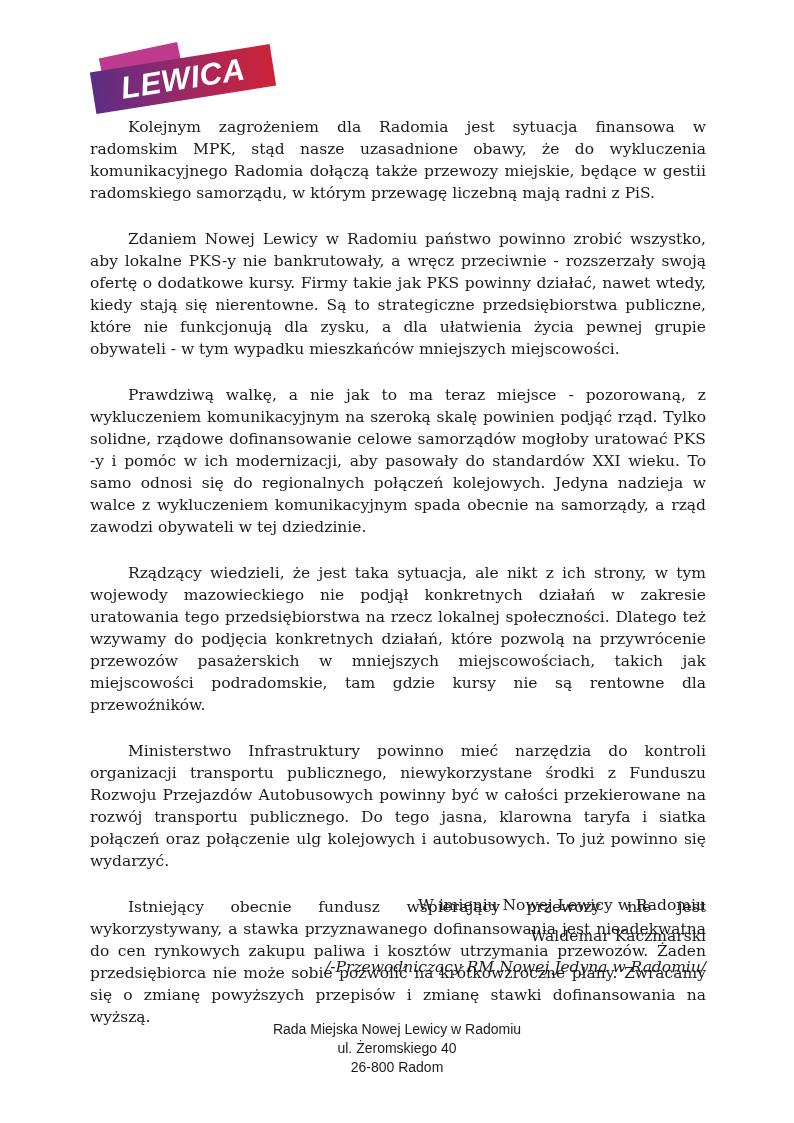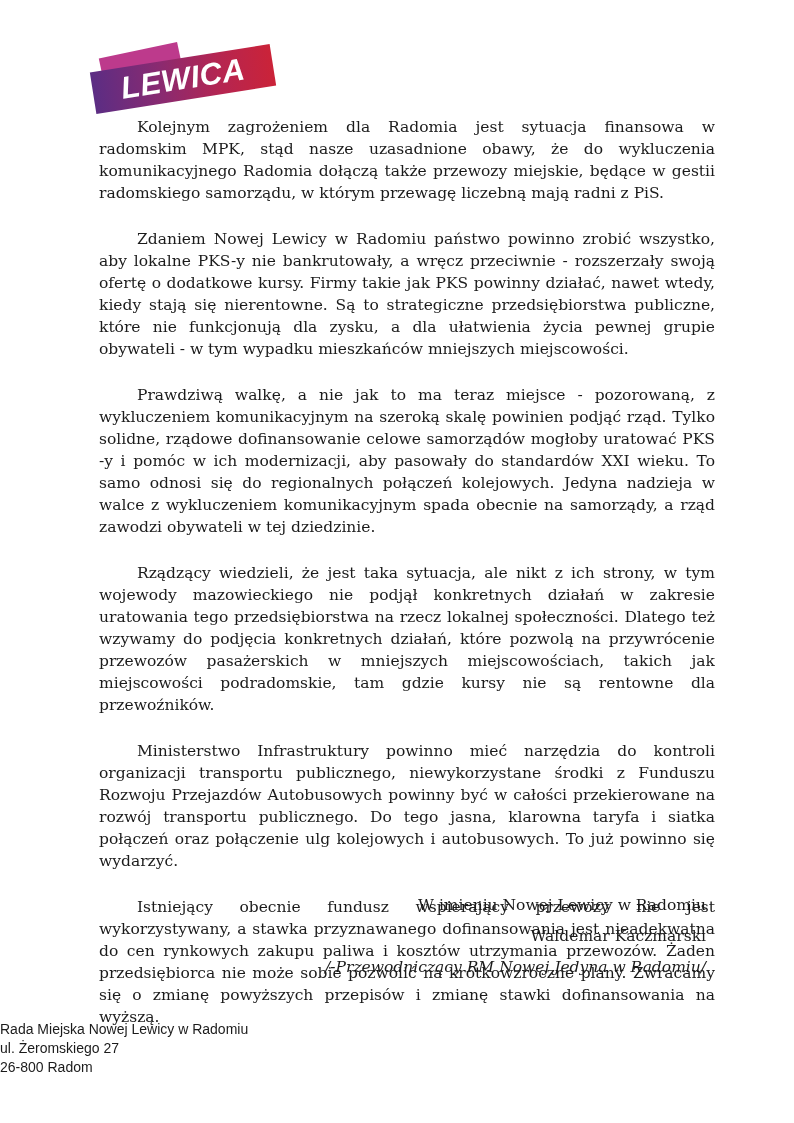--- a/index.html
+++ b/index.html
@@ -68,21 +68,20 @@
 
   
   .content {
     position: absolute;
     left: 90px;
     top: 116px;
     width: 616px;
     font-size: 15.5px;
     line-height: 22px;
     text-align: justify;
-    margin-left: 9px;
   }
   .content p {
     margin: 0 0 24px 0;
     text-indent: 38px;
   }
 
   
   .signature {
     position: absolute;
     left: 90px;
@@ -95,20 +94,21 @@
   .signature .sig-title {
     font-style: italic;
   }
 
   
   .footer {
     position: absolute;
     left: 0;
     top: 1020px;
     width: 100%;
+    text-align: center;
     font-family: "Liberation Sans", sans-serif;
     font-size: 14px;
     line-height: 19px;
     color: #1b1b1b;
   }
 </style>
 </head>
 <body>
 
 <div class="page">
@@ -130,17 +130,17 @@
   </div>
 
   <div class="signature">
     <div>W imieniu Nowej Lewicy w Radomiu</div>
     <div>Waldemar Kaczmarski</div>
     <div class="sig-title">/-Przewodniczący RM Nowej Jedyna w Radomiu/</div>
   </div>
 
   <div class="footer">
     <div>Rada Miejska Nowej Lewicy w Radomiu</div>
-    <div>ul. Żeromskiego 27</div>
+    <div>ul. Żeromskiego 40</div>
     <div>26-800 Radom</div>
   </div>
 
 </div>
 
 </body></html>

